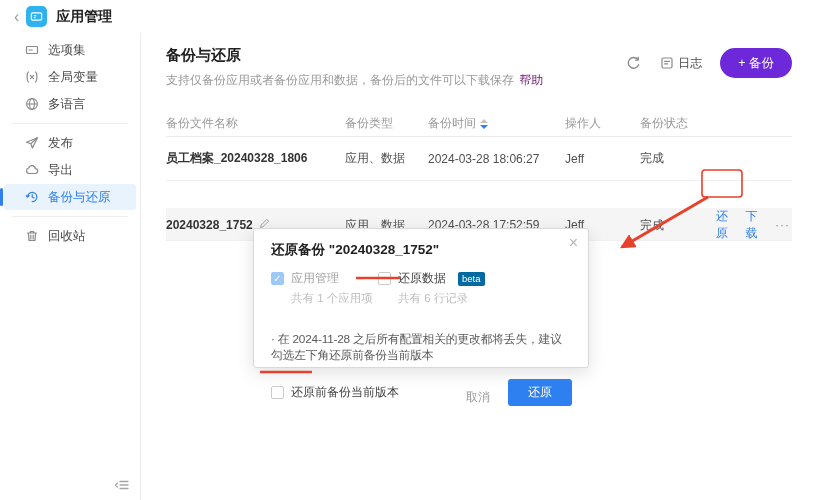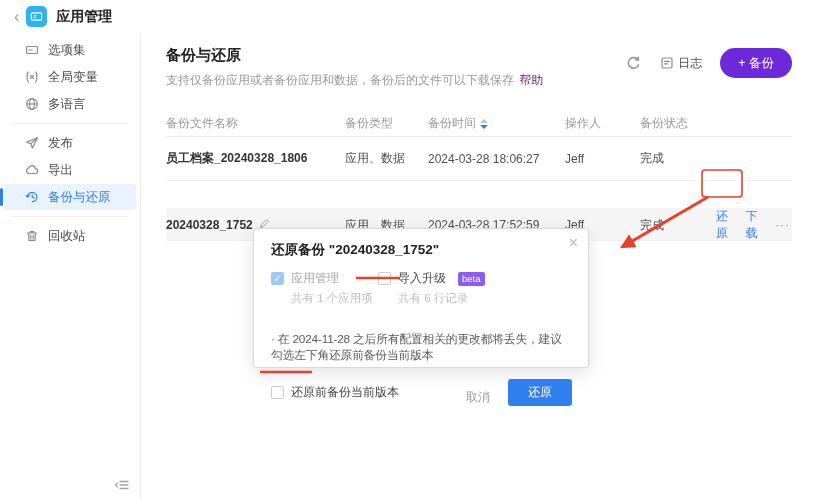--- a/index.html
+++ b/index.html
@@ -78,21 +78,21 @@
   .modal-close { position:absolute; top:6px; right:10px; color:#b5b5b5; font-size:16px;
     cursor:pointer; line-height:1; }
   .opts { display:flex; margin-top:11px; }
   .opt { width:107px; }
   .opt-row { display:flex; align-items:center; gap:7px; }
   .cbx { width:13px; height:13px; border:1px solid #ccc; border-radius:2px; background:#fff;
     flex:0 0 auto; display:flex; align-items:center; justify-content:center; cursor:pointer; }
   .cbx.checked-disabled { background:#9ec8f6; border-color:#9ec8f6; color:#fff; font-size:10px; }
   .opt-label { color:#424242; cursor:default; }
   .opt-label.disabled { color:#a5a5a5; }
-  .beta-badge { background:#8b5cf6; color:#fff; font-size:9.5px; border-radius:2px;
+  .beta-badge { background:#0369a1; color:#fff; font-size:9.5px; border-radius:2px;
     padding:1px 4px 2px; margin-left:5px; }
   .opt-sub { color:#bdbdbd; font-size:11.5px; margin:4px 0 0 20px; }
   .modal-notice { color:#5a5a5a; font-size:11.8px; margin-top:26px; letter-spacing:-0.2px; }
   .modal-footer { display:flex; align-items:center; margin-top:15px; }
   .footer-check { display:flex; align-items:center; gap:7px; color:#424242; }
   .footer-right { margin-left:auto; display:flex; align-items:flex-end; gap:18px; }
   .cancel-link { color:#9a9a9a; cursor:pointer; }
   .confirm-btn { background:#2e7ff0; color:#fff; border:none; border-radius:3px;
     height:27px; padding:0 20px; font-size:12px; cursor:pointer; font-family:inherit; }
 
@@ -272,21 +272,21 @@
     <div class="opt">
       <div class="opt-row">
         <span class="cbx checked-disabled">✓</span>
         <span class="opt-label disabled">应用管理</span>
       </div>
       <div class="opt-sub">共有 1 个应用项</div>
     </div>
     <div class="opt">
       <div class="opt-row">
         <span class="cbx"></span>
-        <span class="opt-label">导入升级</span>
+        <span class="opt-label">还原数据</span>
         <span class="beta-badge">beta</span>
       </div>
       <div class="opt-sub">共有 6 行记录</div>
     </div>
   </div>
 
   <div class="modal-notice">· 在 2024-11-28 之后所有配置相关的更改都将丢失，建议勾选左下角还原前备份当前版本</div>
 
   <div class="modal-footer">
     <span class="footer-check">

